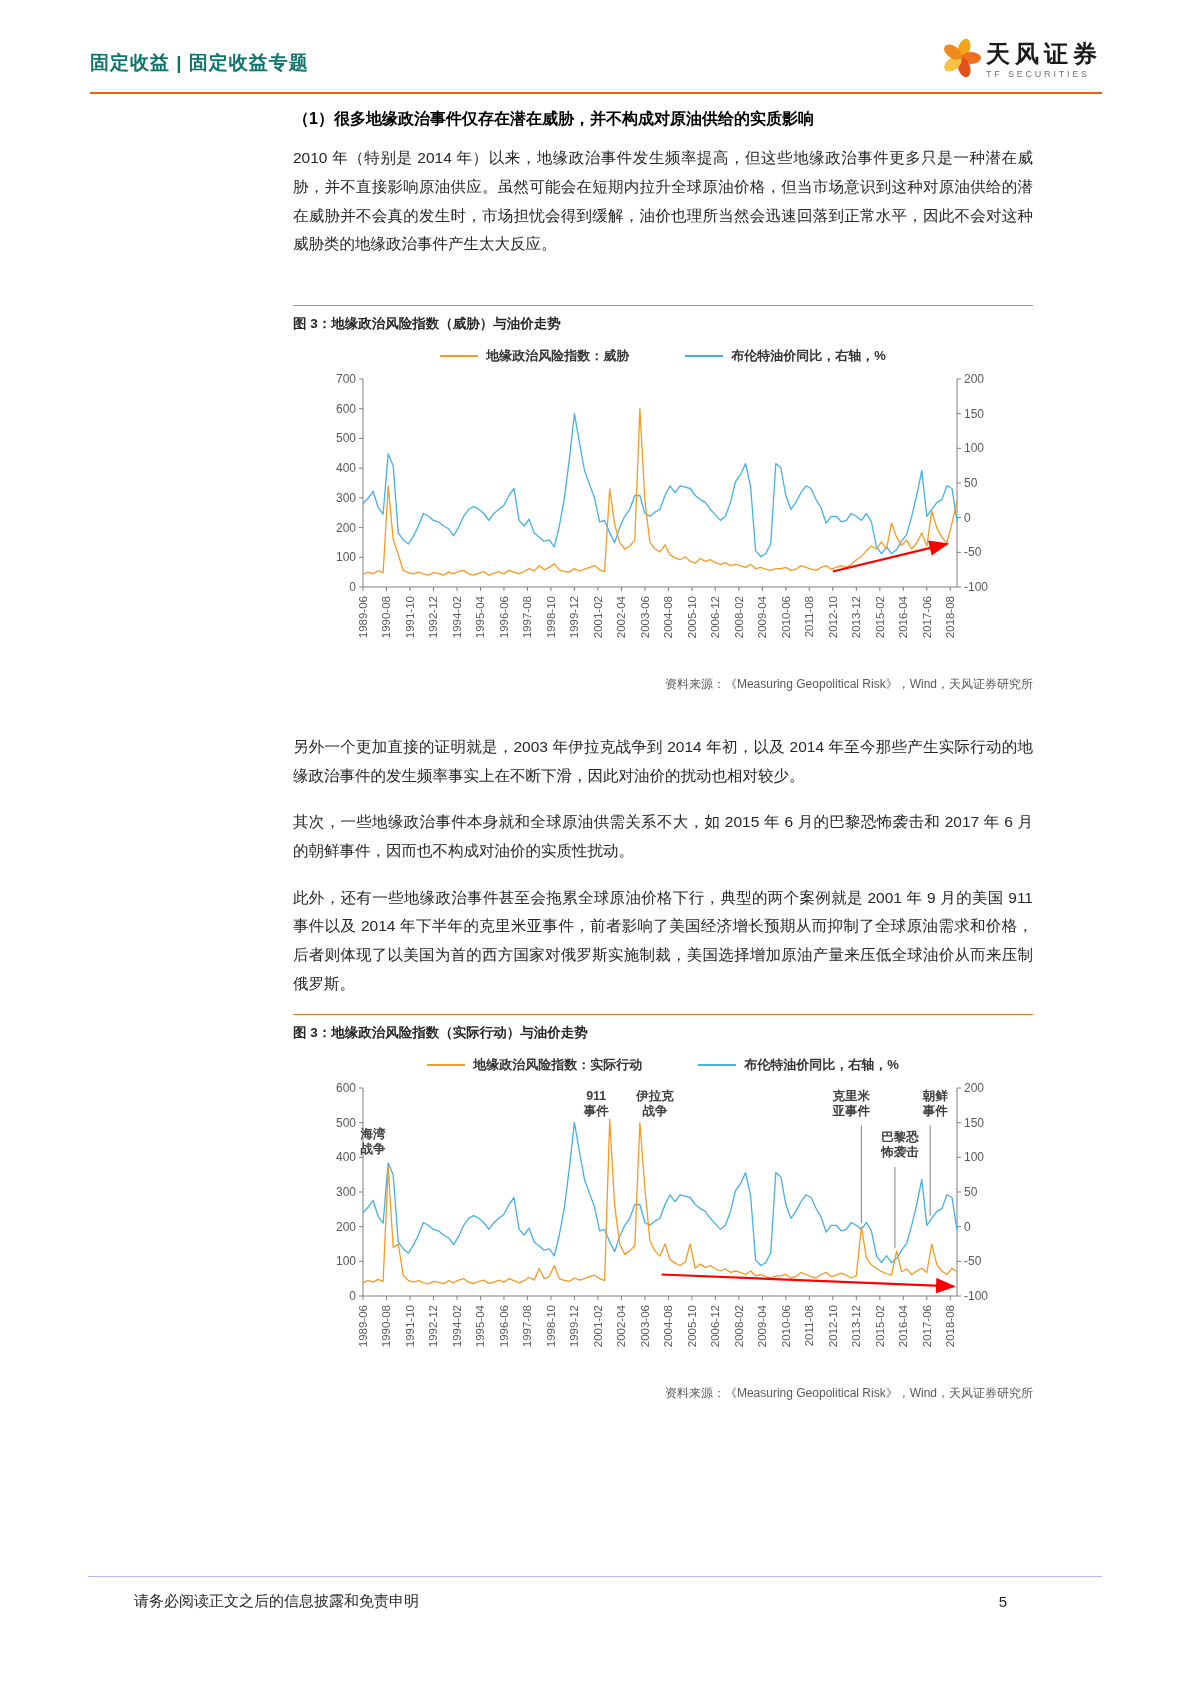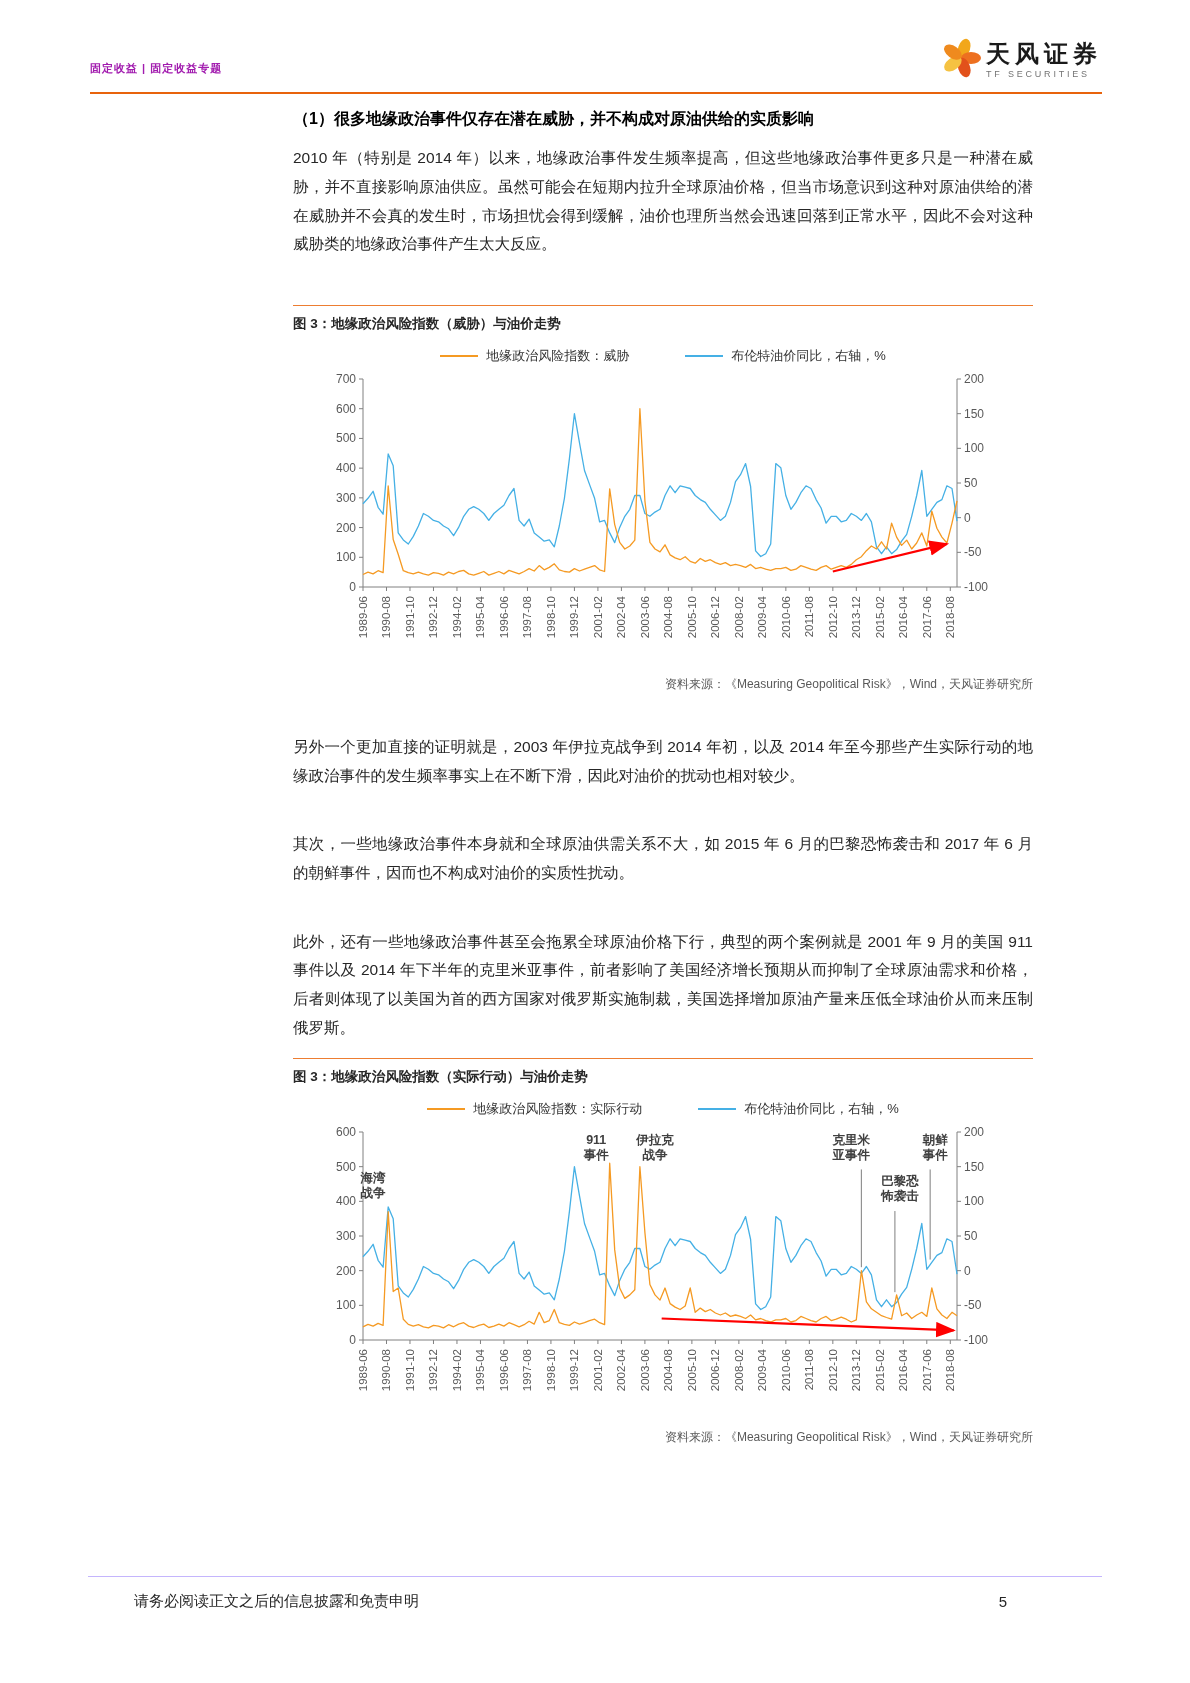--- a/index.html
+++ b/index.html
@@ -3,40 +3,40 @@
 <meta charset="utf-8">
 <style>
   * { margin:0; padding:0; box-sizing:border-box; }
   html,body { background:#ffffff; }
   body { font-family:"Liberation Sans","DejaVu Sans",sans-serif; }
   .page { position:relative; width:1190px; height:1683px; background:#fff; margin:0 auto; overflow:hidden; }
 
   .header { position:absolute; top:0; left:90px; right:88px; height:94px;
             display:flex; justify-content:space-between; align-items:flex-end;
             border-bottom:2px solid #E8630C; padding-bottom:8px; }
-  .header-left { color:#a21caf; font-size:11px; font-weight:bold; letter-spacing:1px; padding-bottom:8px; }
+  .header-left { color:#0f766e; font-size:19px; font-weight:bold; letter-spacing:1px; padding-bottom:8px; }
   .logo { display:flex; align-items:center; gap:3px; }
   .logo-text { display:flex; flex-direction:column; }
   .logo-cn { font-size:24px; font-weight:bold; color:#1a1a1a; letter-spacing:5px; line-height:1.05; }
   .logo-en { font-size:9px; color:#737373; letter-spacing:2.8px; margin-top:2px; }
 
   .content { position:absolute; top:108px; left:293px; width:740px; }
   .heading { font-size:16px; color:#000; font-weight:bold; line-height:1.4; }
   p.body { margin-top:14px; font-size:15.5px; line-height:1.85; color:#262626; text-align:justify; }
   p.mt-lg { margin-top:40px; }
-  p.mt-md { margin-top:40px; }
+  p.mt-md { margin-top:18px; }
 
   .figure { margin-top:46px; border-top:1px solid #ED7D31; padding-top:9px; }
   .figure.fig3 { margin-top:16px; }
   .fig-title { font-size:13.5px; font-weight:bold; color:#262626; }
   .chart-wrap { margin-top:14px; display:flex; flex-direction:column; align-items:center; }
   .legend { display:flex; gap:56px; align-items:center; margin-bottom:4px; }
   .legend-item { display:flex; align-items:center; gap:8px; }
   .legend-line { display:inline-block; width:38px; height:0; border-top:2px solid #000; }
-  .legend-label { font-size:13px; font-weight:normal; color:#333; }
+  .legend-label { font-size:13px; font-weight:bold; color:#333; }
   .chart-holder { line-height:0; }
   .source { margin-top:19px; font-size:12px; color:#595959;text-align:right; }
 
   .footer { position:absolute; left:88px; right:88px; top:1576px;
             border-top:1px solid #c4b5fd; padding-top:15px;
             display:flex; justify-content:space-between; align-items:center; }
   .footer-text { margin-left:46px; font-size:15px; color:#262626; }
   .footer-page { margin-right:95px; font-size:15px; color:#262626; }
 </style>
 </head>

